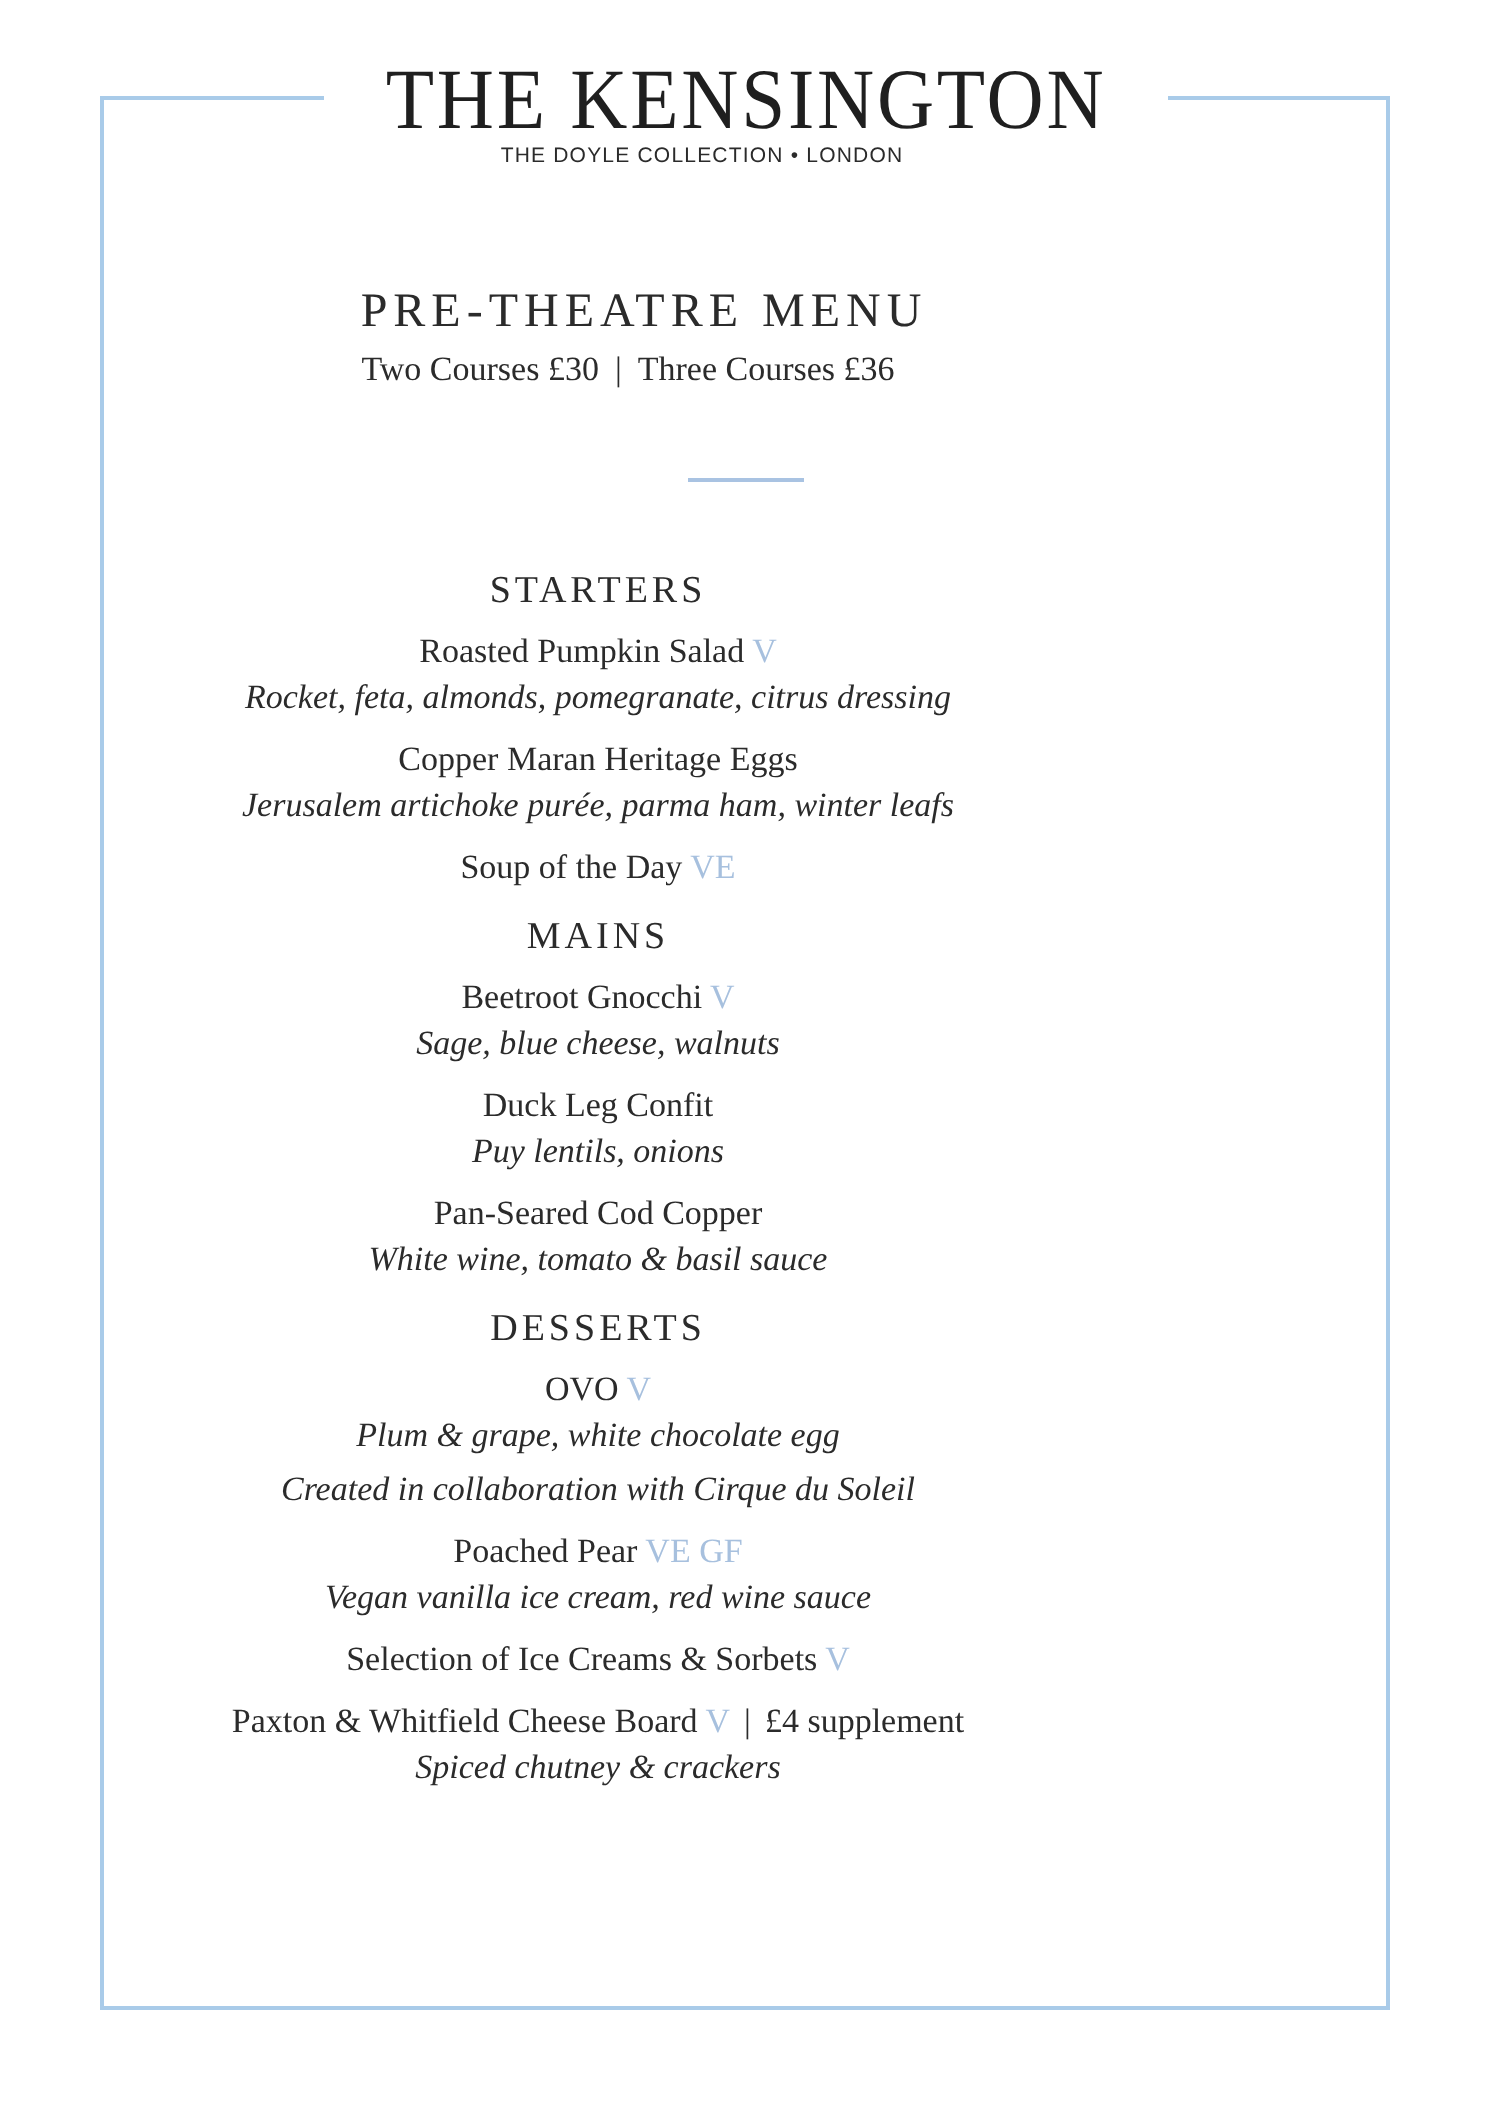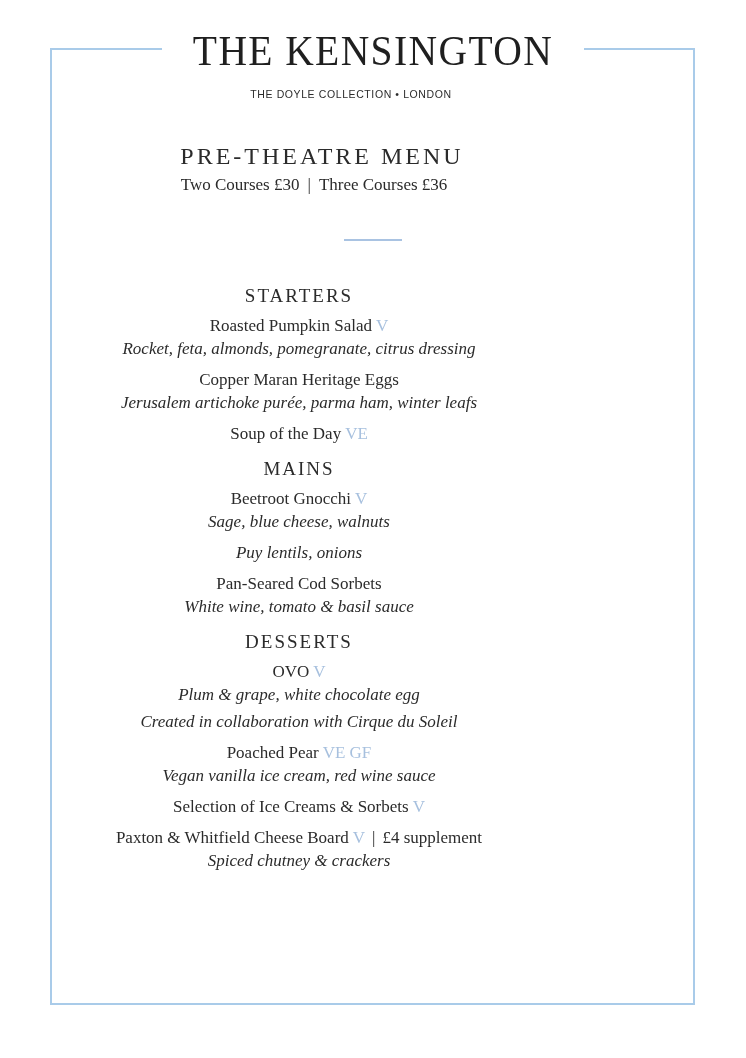--- a/index.html
+++ b/index.html
@@ -7,21 +7,21 @@
          font-family: "Liberation Serif", "DejaVu Serif", serif; color: #2b2b2b; }
   .frame-left { position: absolute; left: 50px; top: 48px; width: 2px; height: 957px; background: #a9cbe9; }
   .frame-right { position: absolute; left: 693px; top: 48px; width: 2px; height: 957px; background: #a9cbe9; }
   .frame-bottom { position: absolute; left: 50px; top: 1003px; width: 645px; height: 2px; background: #a9cbe9; }
   .frame-top-l { position: absolute; left: 50px; top: 48px; width: 112px; height: 2px; background: #a9cbe9; }
   .frame-top-r { position: absolute; left: 584px; top: 48px; width: 111px; height: 2px; background: #a9cbe9; }
 
   .brand { position: absolute; left: 0; width: 746px; top: 26px; text-align: center;
            font-size: 43px; letter-spacing: 1.5px; color: #1f1f1f; line-height: 50px;
            transform: scaleX(0.92); }
-  .sub { position: absolute; left: 0; width: 702px; top: 88px; text-align: center;
+  .sub { position: absolute; left: 0; width: 702px; top: 72px; text-align: center;
          font-family: "Liberation Sans", "DejaVu Sans", sans-serif; font-size: 10.5px;
          letter-spacing: 0.6px; color: #2b2b2b; }
 
   .menu-title { position: absolute; left: 0; width: 644px; top: 143px; text-align: center;
                 font-size: 24px; letter-spacing: 3px; color: #2b2b2b; }
   .prices { position: absolute; left: 4px; width: 620px; top: 175px; text-align: center;
             font-size: 17px; color: #2b2b2b; }
   .prices .sep { margin: 0 8px; }
   .divider { position: absolute; left: 344px; top: 239px; width: 58px; height: 2px; background: #a9c3e2; }
 
@@ -70,24 +70,25 @@
     </div>
   </div>
 
   <div class="section">
     <div class="section-title">MAINS</div>
     <div class="item">
       <div class="item-name"><span>Beetroot Gnocchi</span> <span class="tag">V</span></div>
       <div class="item-desc">Sage, blue cheese, walnuts</div>
     </div>
     <div class="item">
+      <div class="item-name">Duck Leg Confit</div>
       <div class="item-desc">Puy lentils, onions</div>
     </div>
     <div class="item">
-      <div class="item-name">Pan-Seared Cod Sorbets</div>
+      <div class="item-name">Pan-Seared Cod Copper</div>
       <div class="item-desc">White wine, tomato &amp; basil sauce</div>
     </div>
   </div>
 
   <div class="section">
     <div class="section-title">DESSERTS</div>
     <div class="item">
       <div class="item-name"><span>OVO</span> <span class="tag">V</span></div>
       <div class="item-desc">Plum &amp; grape, white chocolate egg</div>
       <div class="item-note">Created in collaboration with Cirque du Soleil</div>

